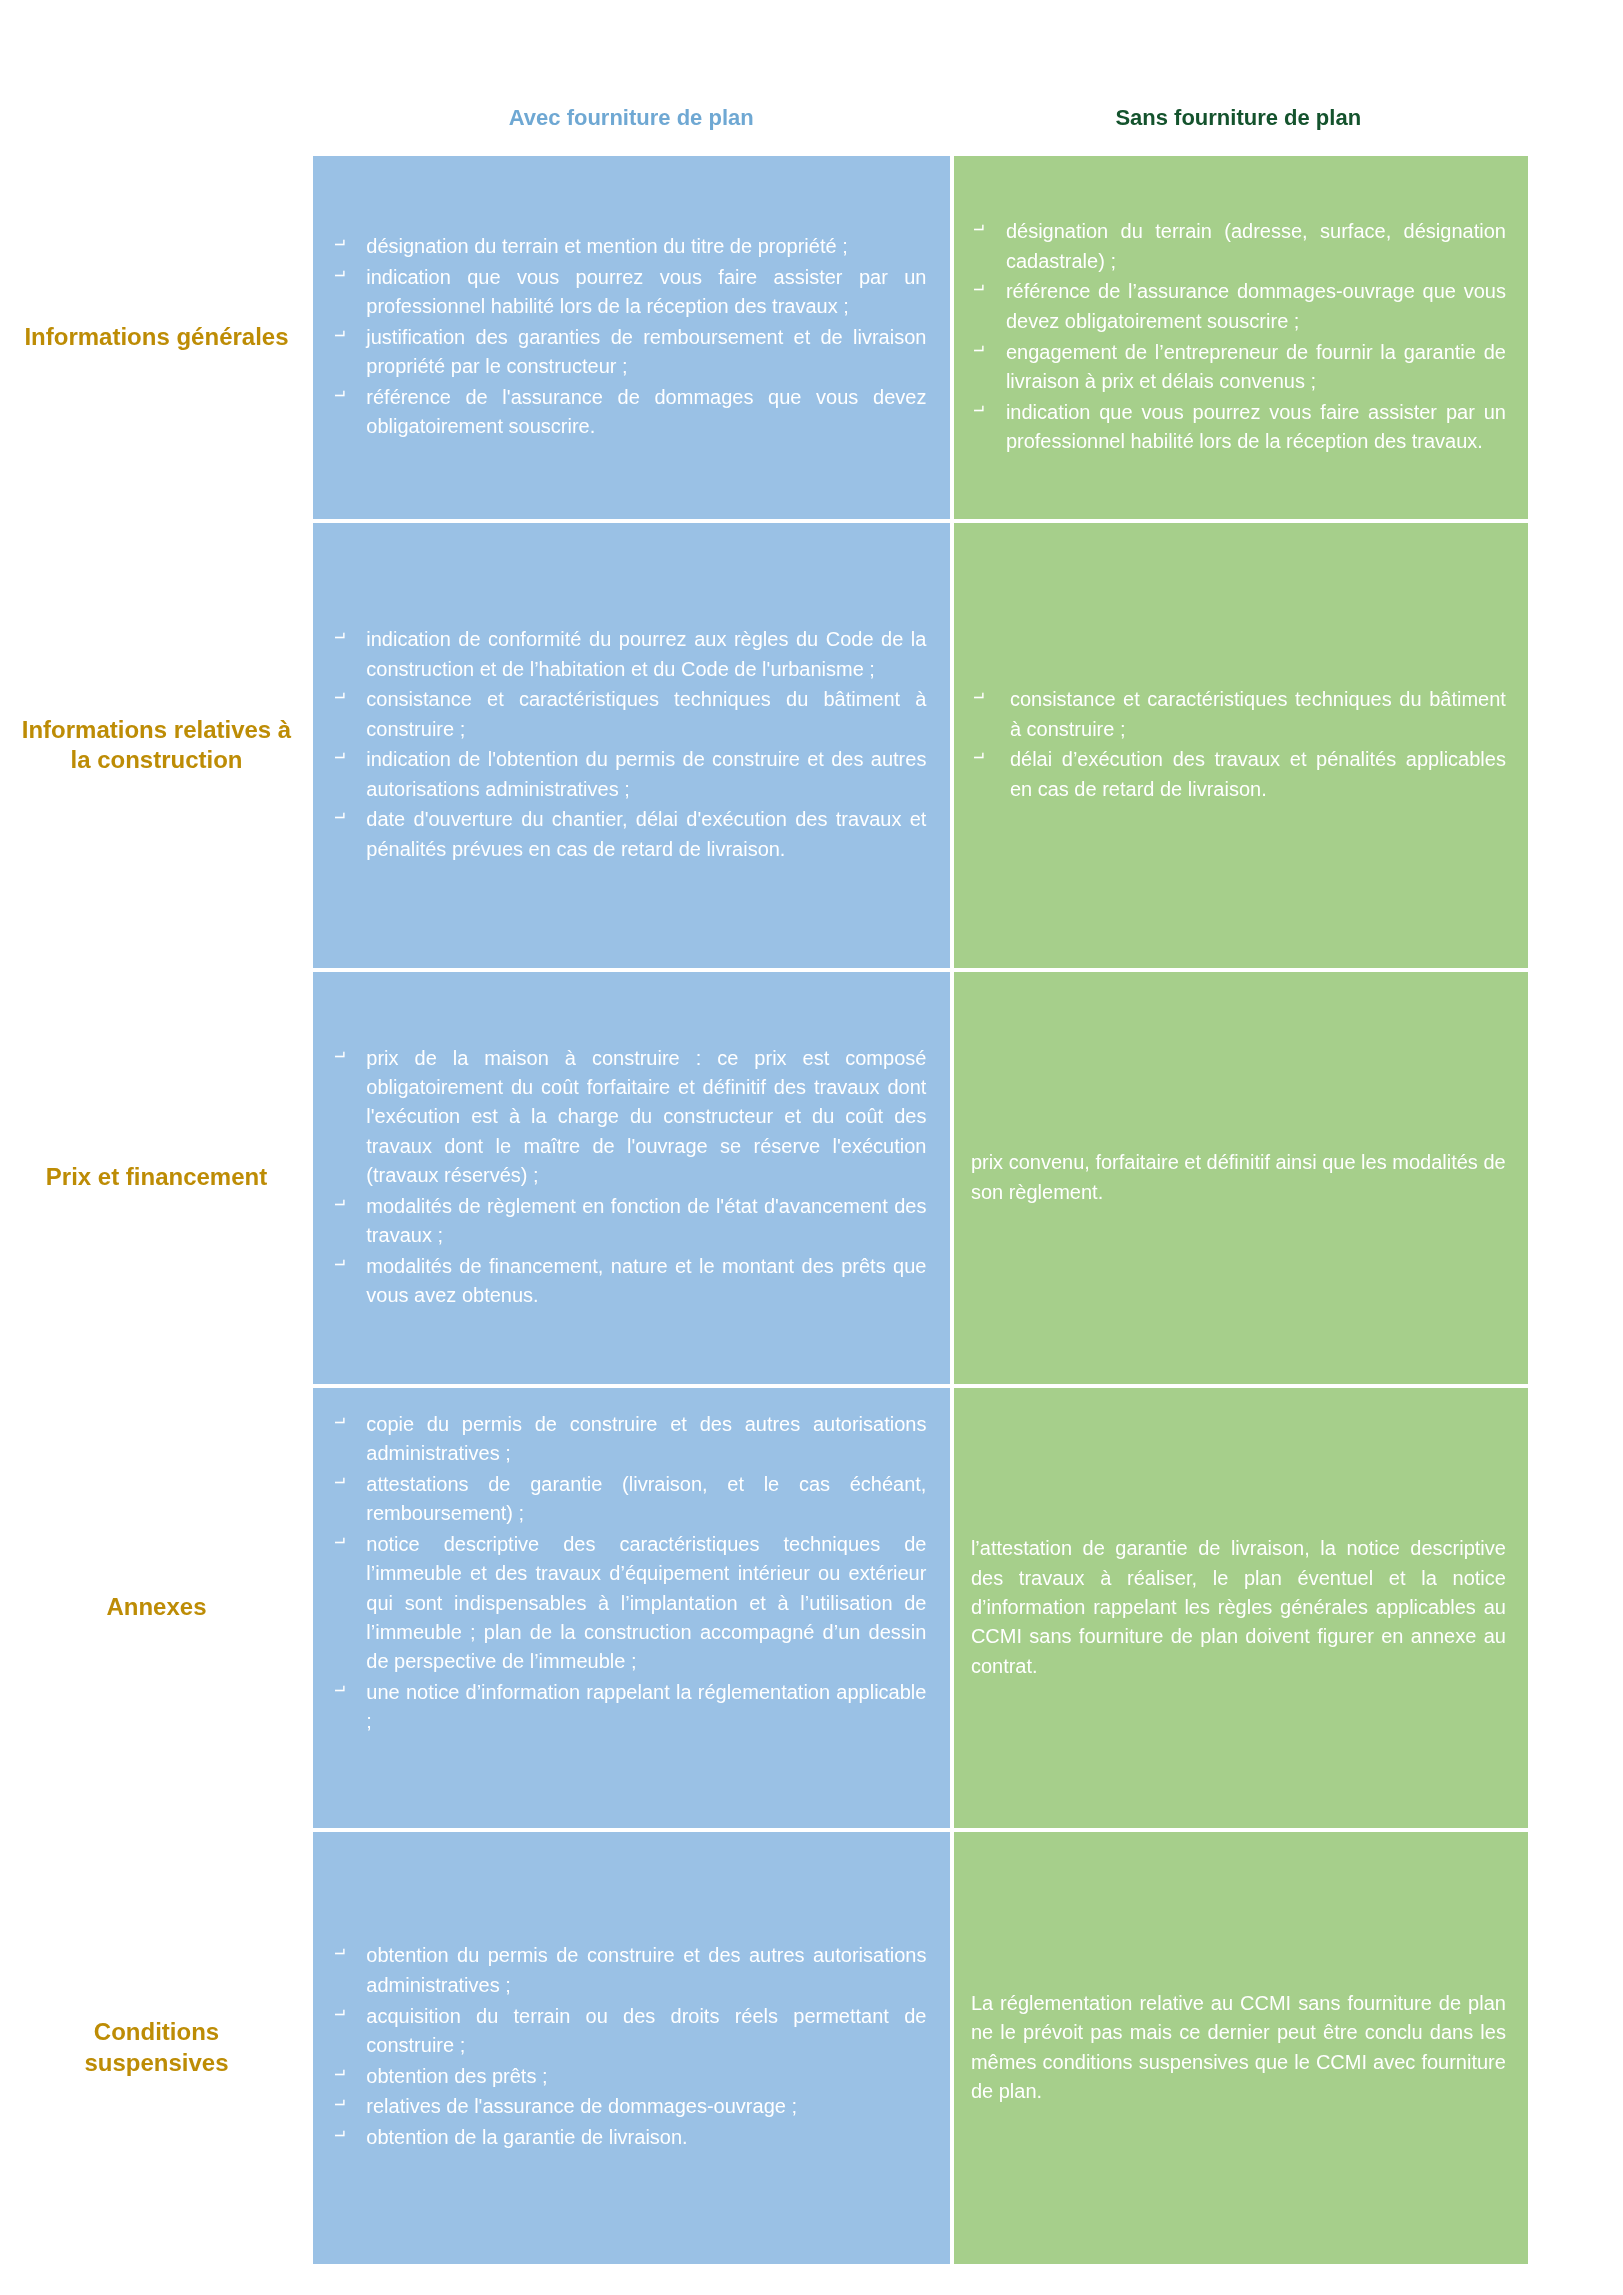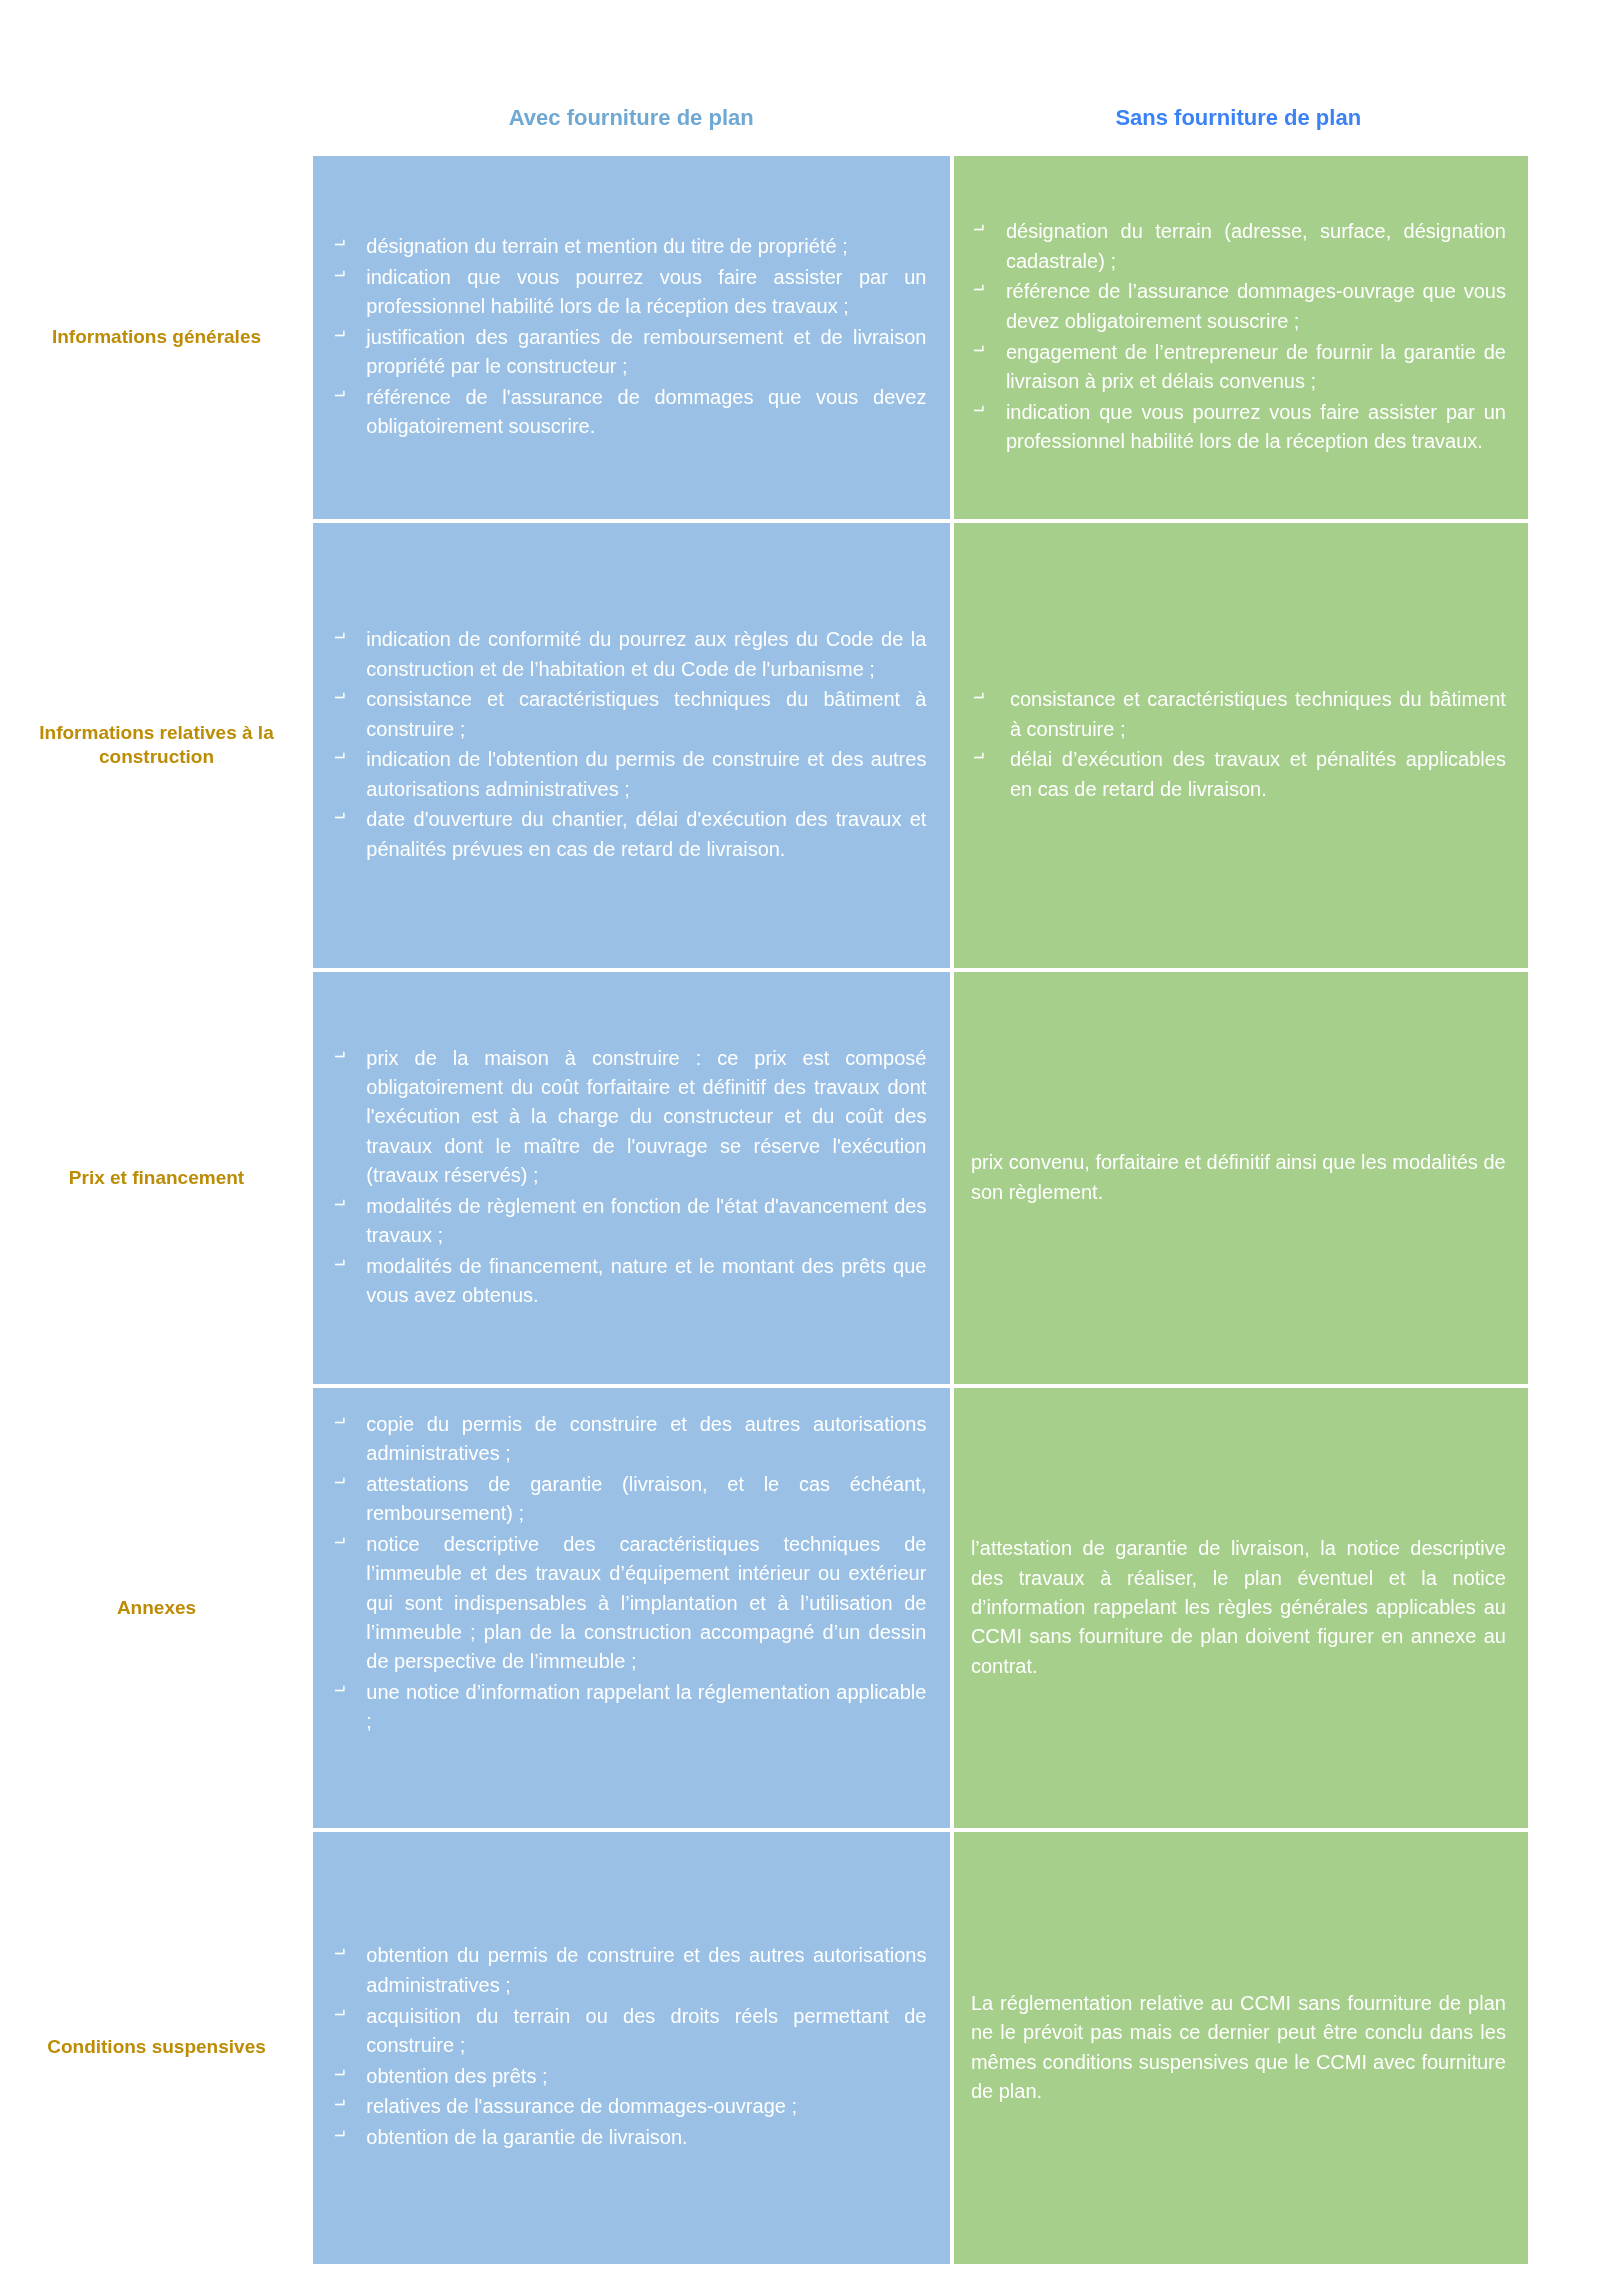--- a/index.html
+++ b/index.html
@@ -39,21 +39,21 @@
     text-align: center;
     line-height: 1.2;
     white-space: nowrap;
   }
   .col-header.blue {
     width: 637px;
     color: #6FA8D3;
   }
   .col-header.green {
     width: 578px;
-    color: #3b82f6;
+    color: #14532d;
   }
 
   
   .table {
     position: absolute;
     left: 0px;
     top: 156px;
     width: 1623px;
   }
   .row {
@@ -61,21 +61,21 @@
     align-items: stretch;
     width: 1528px;
   }
   .row + .row { margin-top: 3.9px; }
 
   .label-cell {
     width: 313px;
     flex: 0 0 313px;
     background: #ffffff;
     color: #BD8C05;
-    font-size: 19px;
+    font-size: 24px;
     font-weight: bold;
     text-align: center;
     display: flex;
     align-items: center;
     justify-content: center;
     padding: 0 19.6px;
     box-sizing: border-box;
     line-height: 1.28;
   }
 

